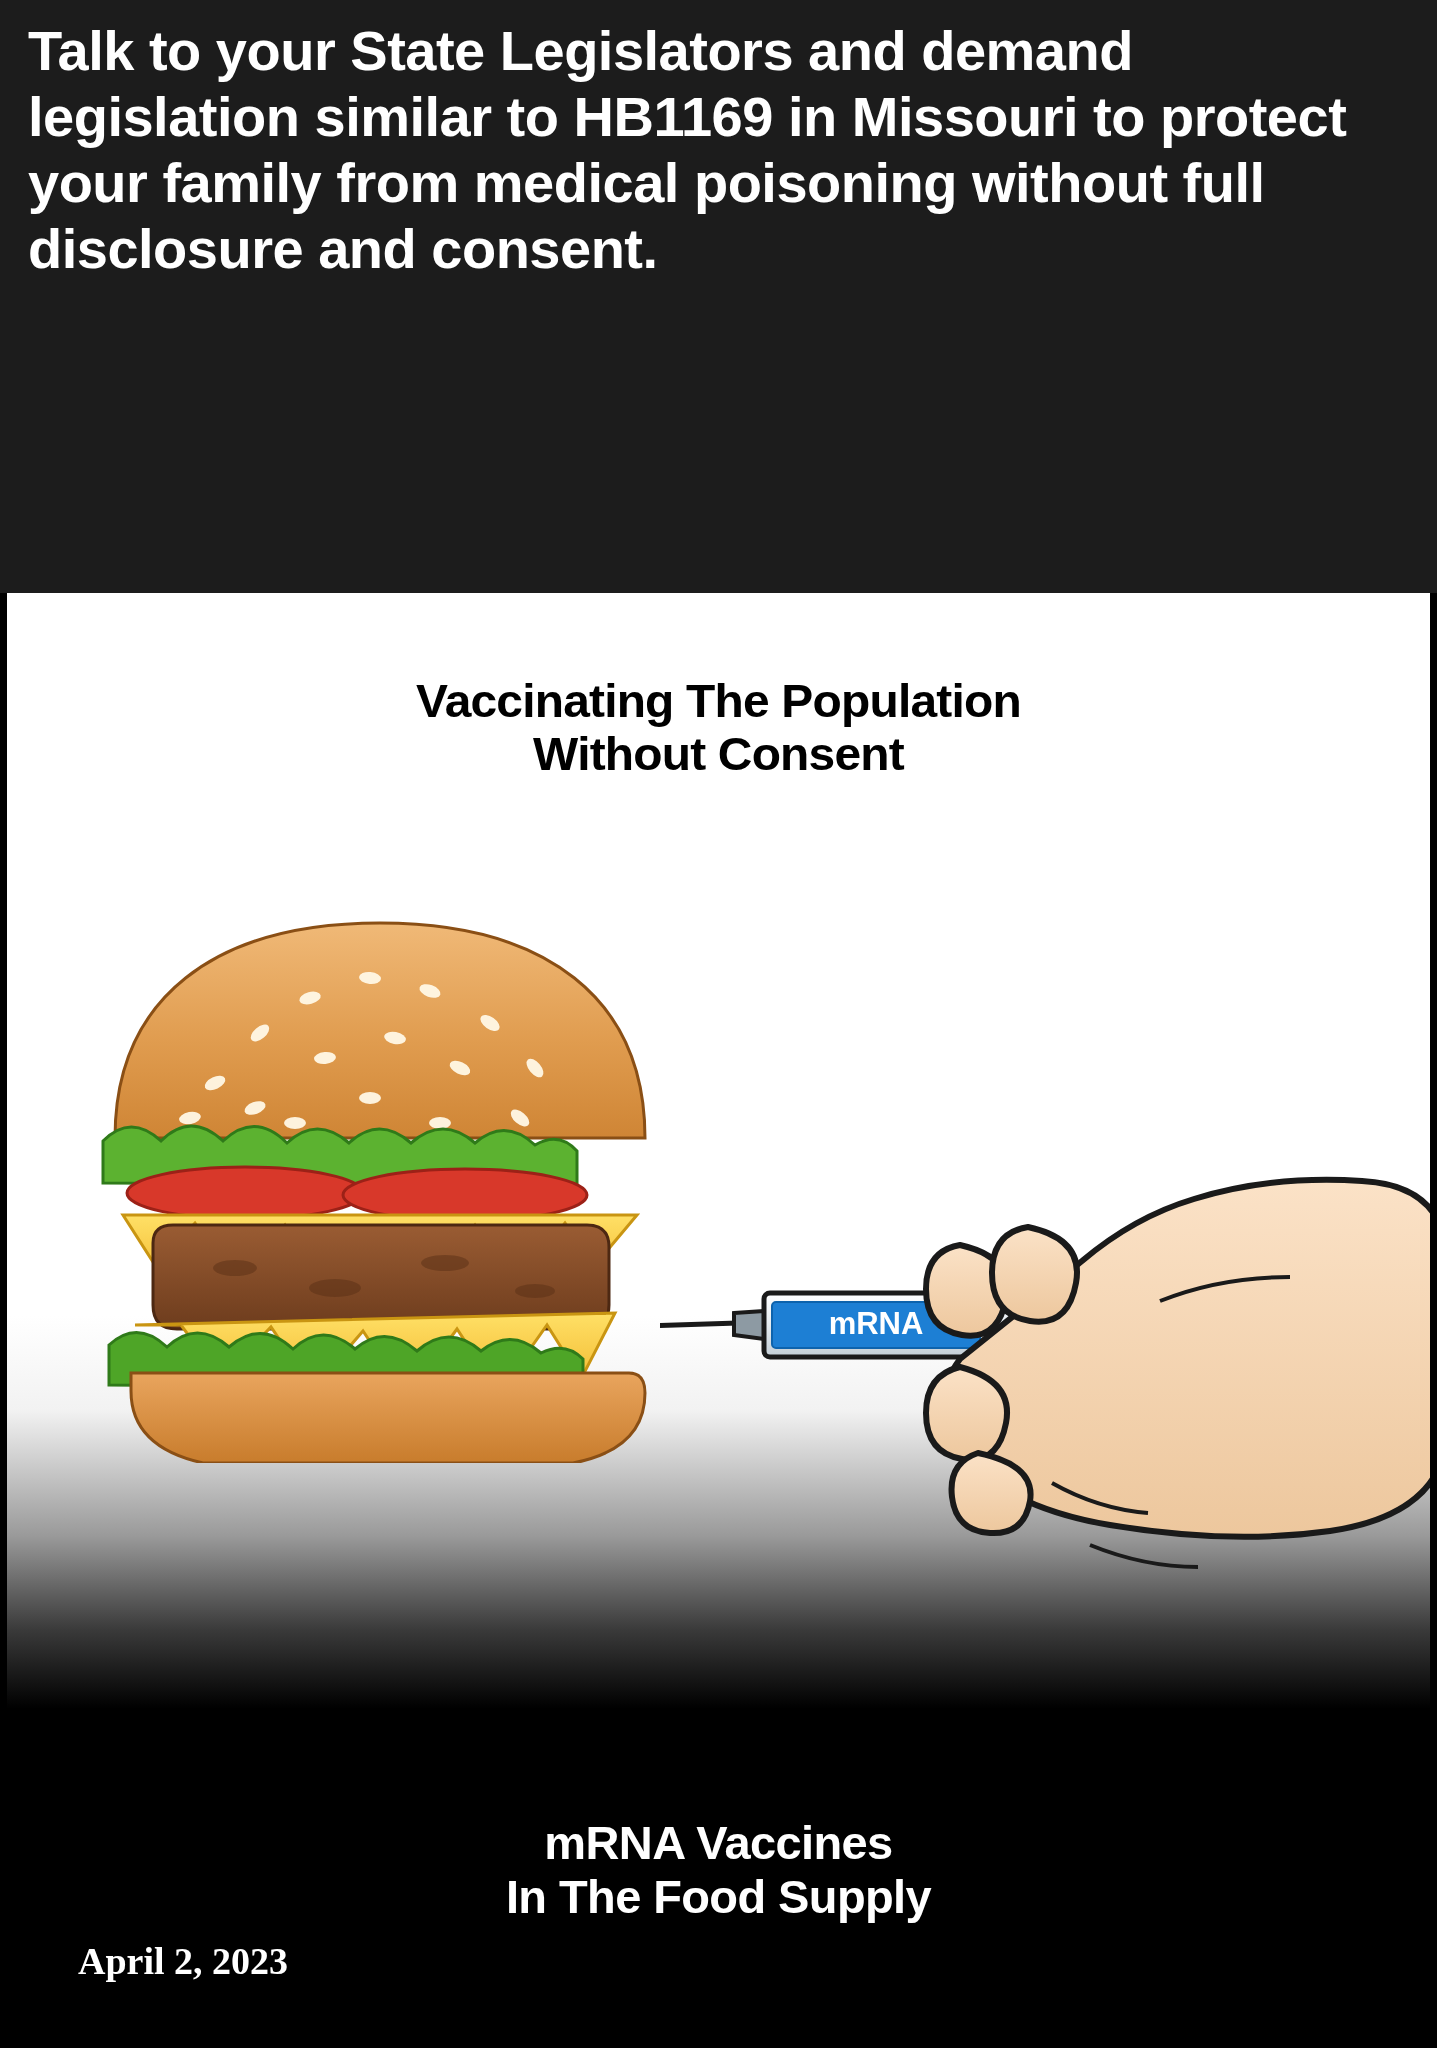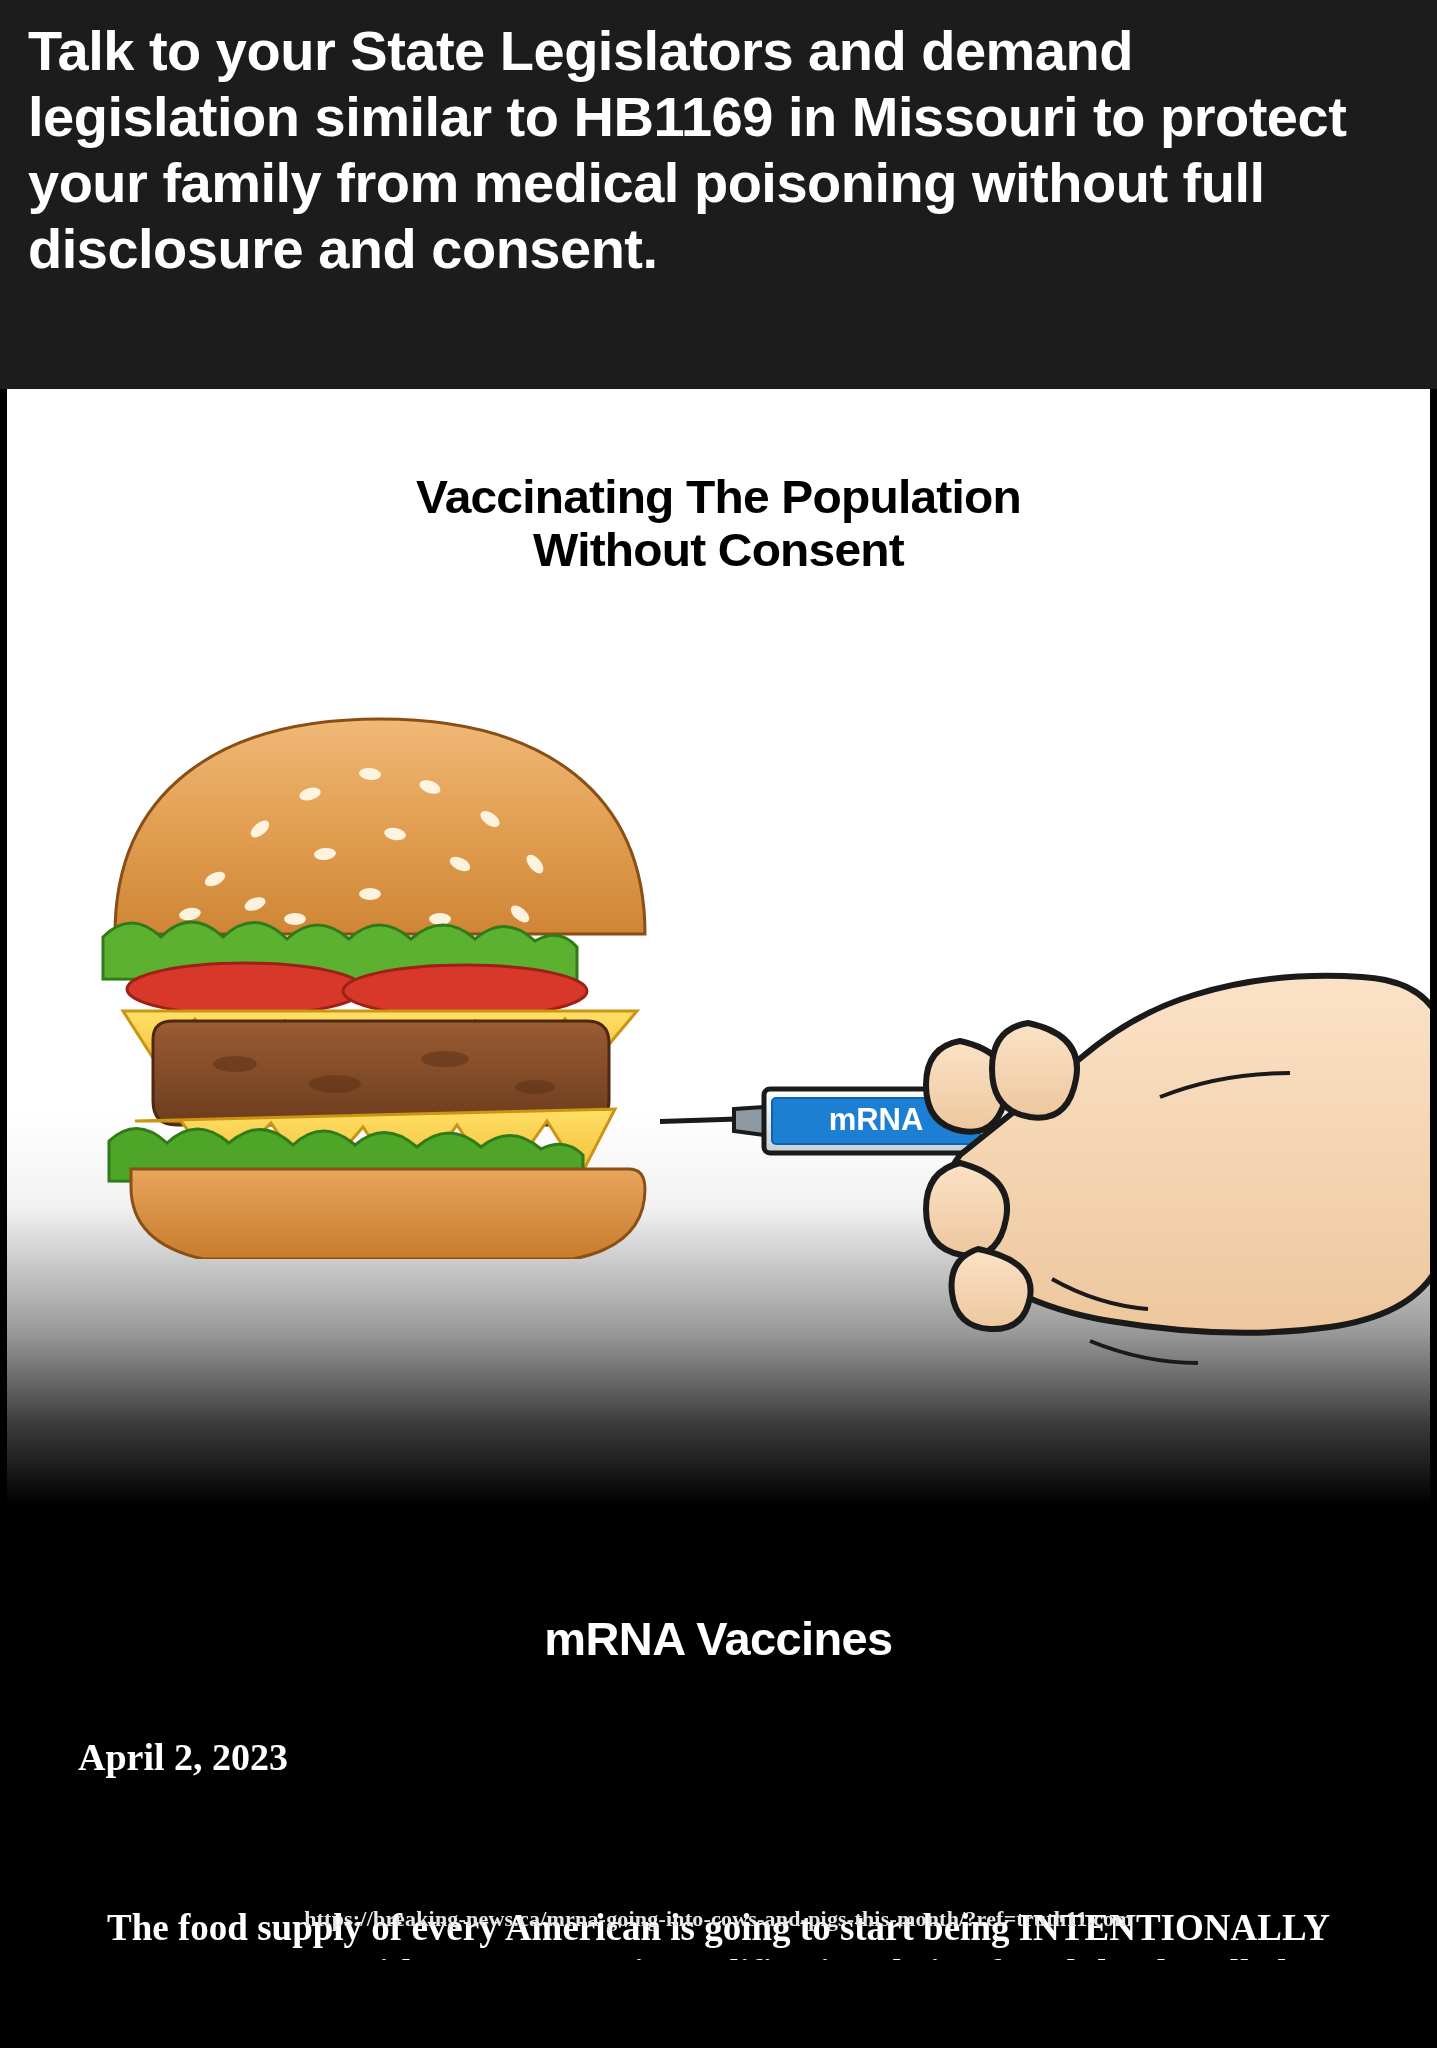--- a/index.html
+++ b/index.html
@@ -14,21 +14,21 @@
     overflow: hidden;
     position: relative;
   }
 
   
   .caption-band {
     background: #1c1c1c;
     color: #ffffff;
     padding: 18px 28px 22px 28px;
     box-sizing: border-box;
-    height: 389px;
+    height: 593px;
   }
   .caption-text {
     font-size: 56px;
     line-height: 1.18;
     font-weight: 700;
     letter-spacing: -0.5px;
     white-space: pre-wrap;
   }
 
   
@@ -293,20 +293,21 @@
 
     <g stroke="#1a1a1a" stroke-width="4" fill="none">
       <path d="M392 330 q46 26 96 30"></path>
       <path d="M430 392 q54 22 108 22"></path>
       <path d="M500 148 q60 -24 130 -24"></path>
     </g>
   </svg>
 
   <div class="subhead">
     <div>mRNA Vaccines</div>
+    <div>In The Food Supply</div>
   </div>
 
   <div class="meta-row">
     <div class="meta-date">April 2, 2023</div>
   </div>
 
   <div class="body-copy">
     <div>The food supply of every American is going to start being INTENTIONALLY POISONED with mRNA genetic modifications being fraudulently called “vaccines.”</div>
     
   </div>

